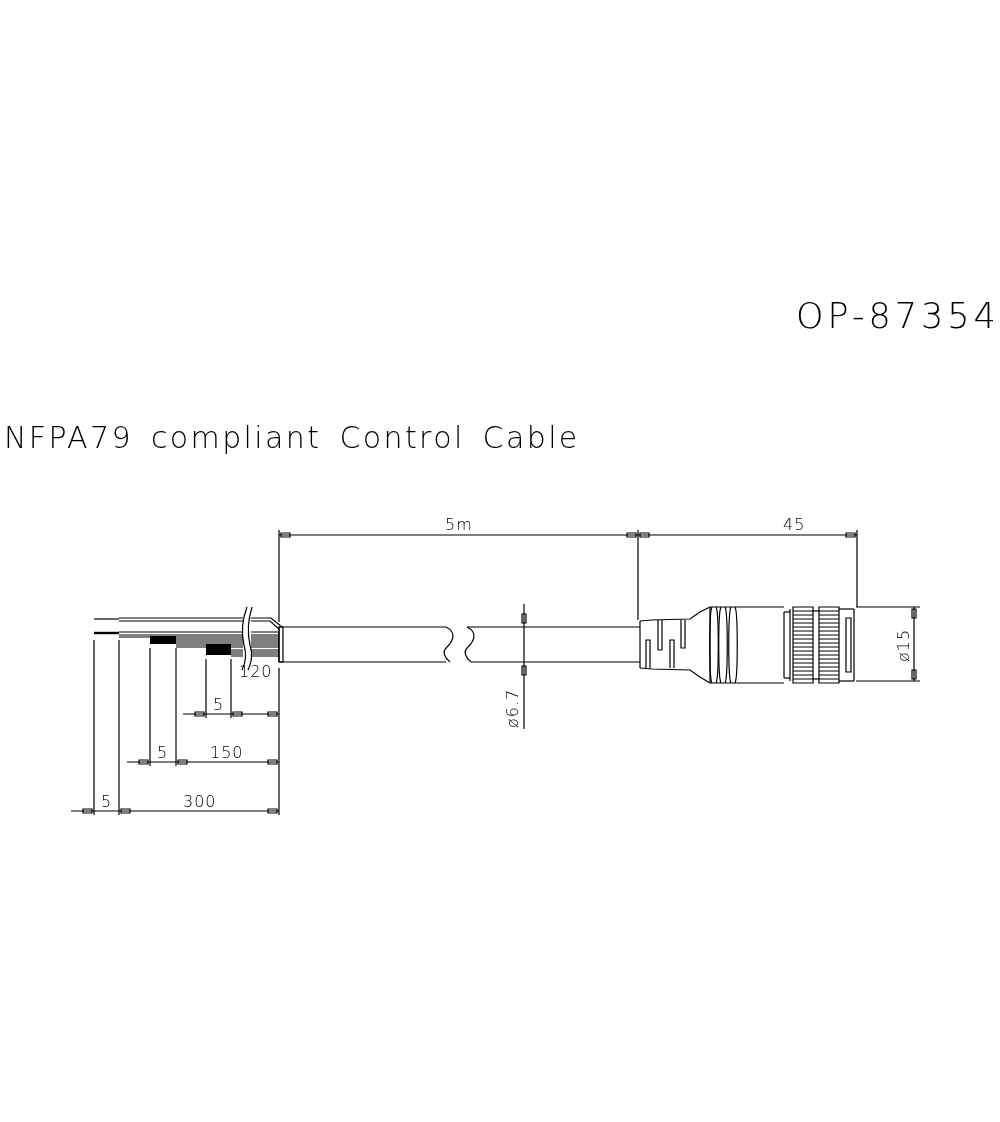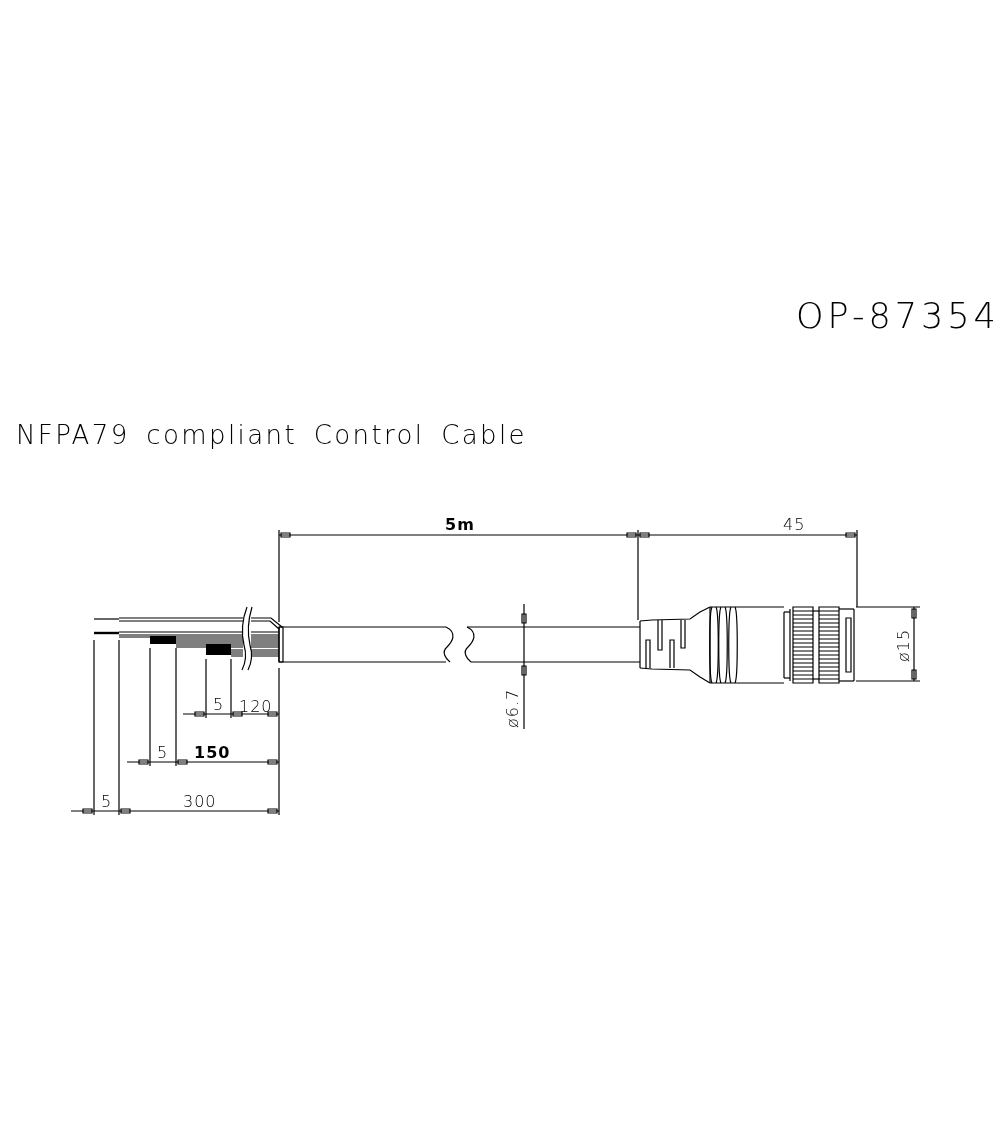--- a/index.html
+++ b/index.html
@@ -5,23 +5,23 @@
     html, body { margin: 0; padding: 0; background: #ffffff; }
     body { width: 1000px; height: 1122px; position: relative; overflow: hidden; }
     .sheet { position: absolute; left: 0; top: 0; width: 1000px; height: 796px; }
     svg { position: absolute; left: 0; top: 0; }
     .part-no {
       position: absolute; left: 796px; top: 296px;
       font-family: "DejaVu Sans", sans-serif; font-weight: 200;
       font-size: 35px; letter-spacing: 4px; color: #000;
     }
     .title {
-      position: absolute; left: 16px; top: 420px;
+      position: absolute; left: 4px; top: 420px;
       font-family: "DejaVu Sans", sans-serif; font-weight: 200;
-      font-size: 26px; letter-spacing: 2.4px; word-spacing: 6px; color: #000; text-align: right;
+      font-size: 30px; letter-spacing: 2.4px; word-spacing: 6px; color: #000; text-align: right;
     }
     .dim-label {
       position: absolute;
       font-family: "DejaVu Sans", sans-serif; font-weight: 200;
       font-size: 16px; color: #000; line-height: 1; letter-spacing: 1px;
     }
     .dim-label.vert { transform: rotate(-90deg); transform-origin: left top; }
     line, path, rect, polyline { vector-effect: non-scaling-stroke; }
   </style>
 </head>
@@ -211,24 +211,24 @@
 
       <g>
         <line x1="71" y1="811" x2="279" y2="811"></line>
         <rect x="83" y="809" width="9" height="4"></rect>
         <rect x="121" y="809" width="9" height="4"></rect>
         <rect x="268" y="809" width="9" height="4"></rect>
       </g>
     </g>
   </svg>
 
-  <div class="dim-label" style="left:445px;top:517px;font-weight:bold;">5m</div>
+  <div class="dim-label" style="left:445px;top:517px;">5m</div>
   <div class="dim-label" style="left:737px;top:517px;margin-left:46px;">45</div>
   <div class="dim-label vert" style="left:505px;top:728px;">ø6.7</div>
   <div class="dim-label vert" style="left:896px;top:662px;">ø15</div>
 
   <div class="dim-label" style="left:213px;top:697px;">5</div>
-  <div class="dim-label" style="left:239px;top:699px;">120</div>
+  <div class="dim-label" style="left:239px;top:664px;">120</div>
   <div class="dim-label" style="left:157px;top:745px;">5</div>
-  <div class="dim-label" style="left:194px;top:745px;font-weight:bold;">150</div>
+  <div class="dim-label" style="left:210px;top:745px;">150</div>
   <div class="dim-label" style="left:101px;top:794px;">5</div>
   <div class="dim-label" style="left:183px;top:794px;">300</div>
 </div>
 
 </body></html>

